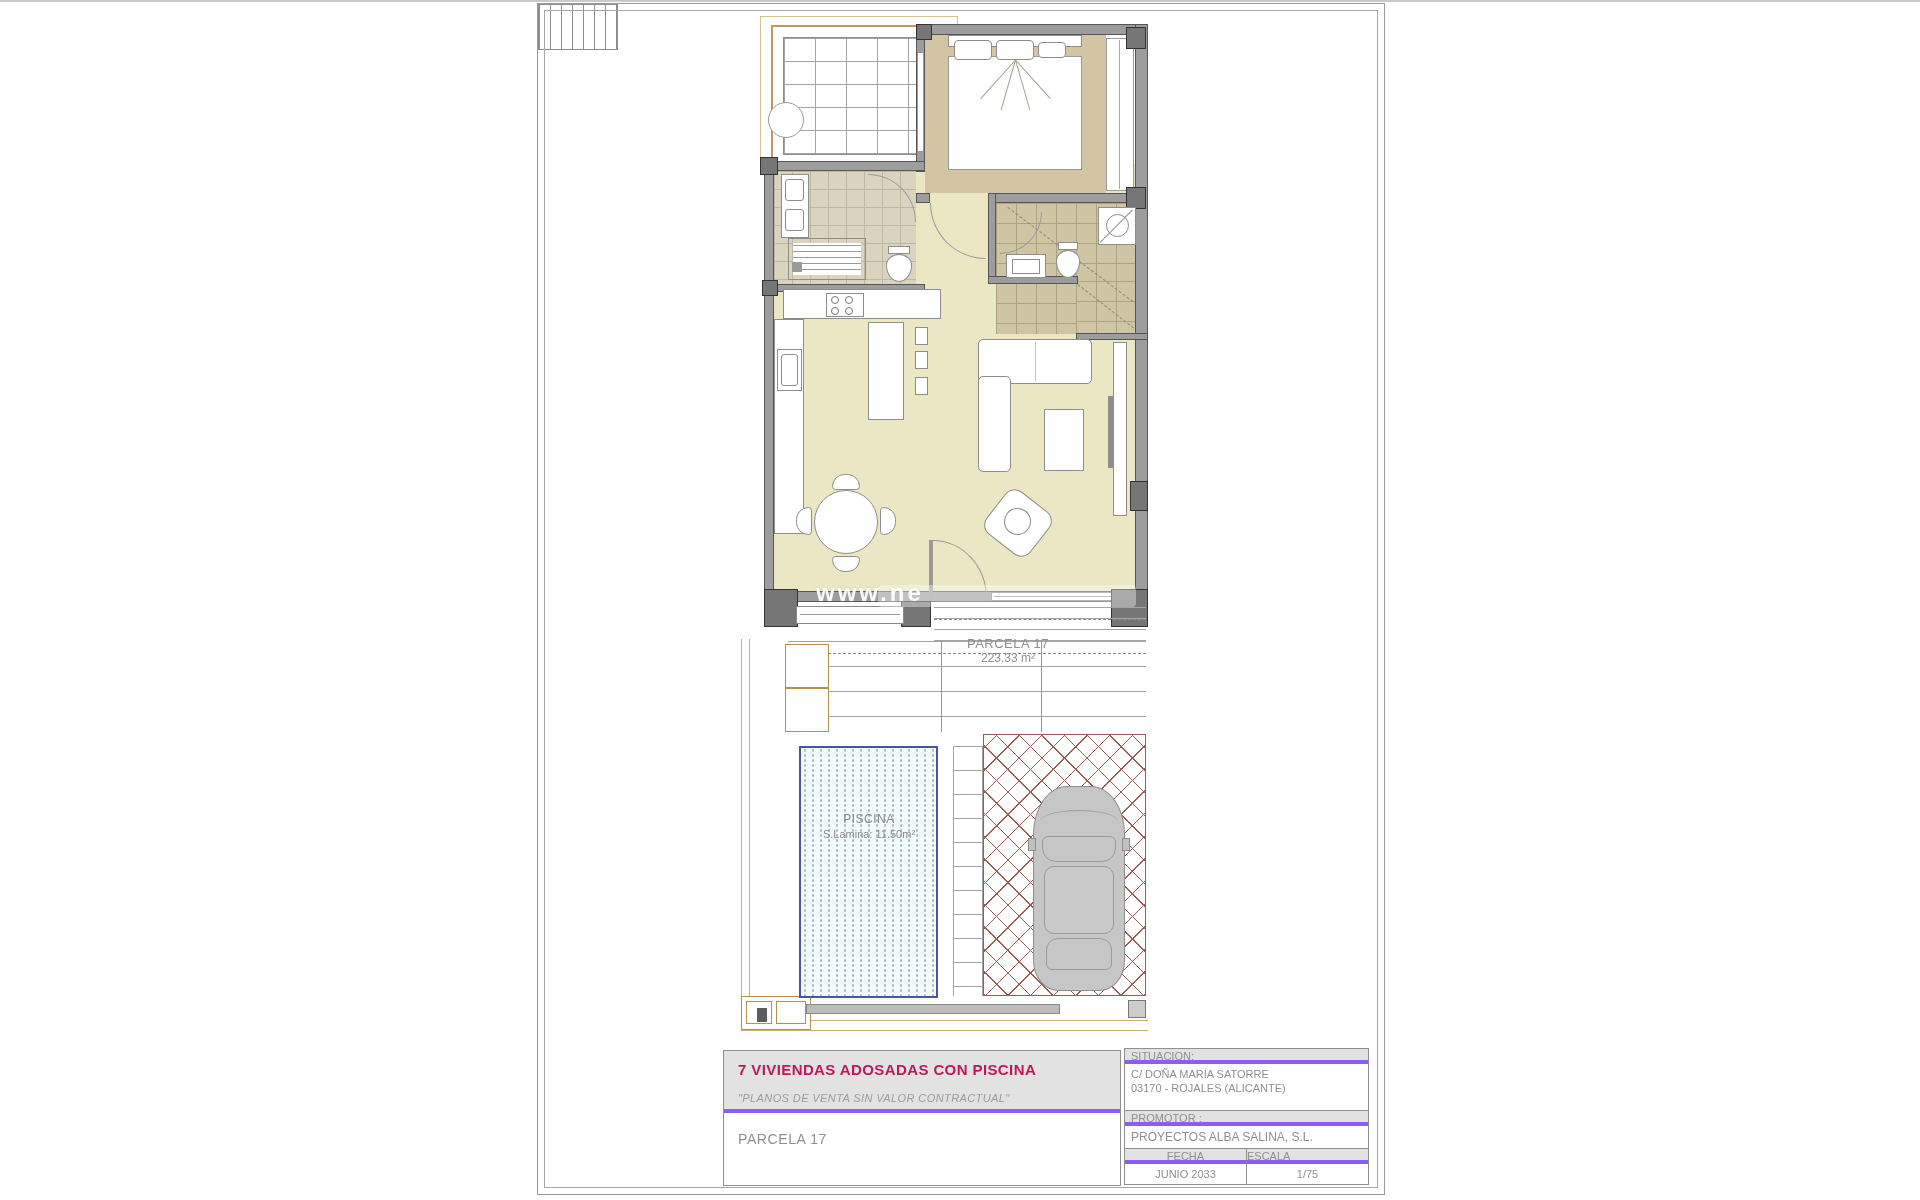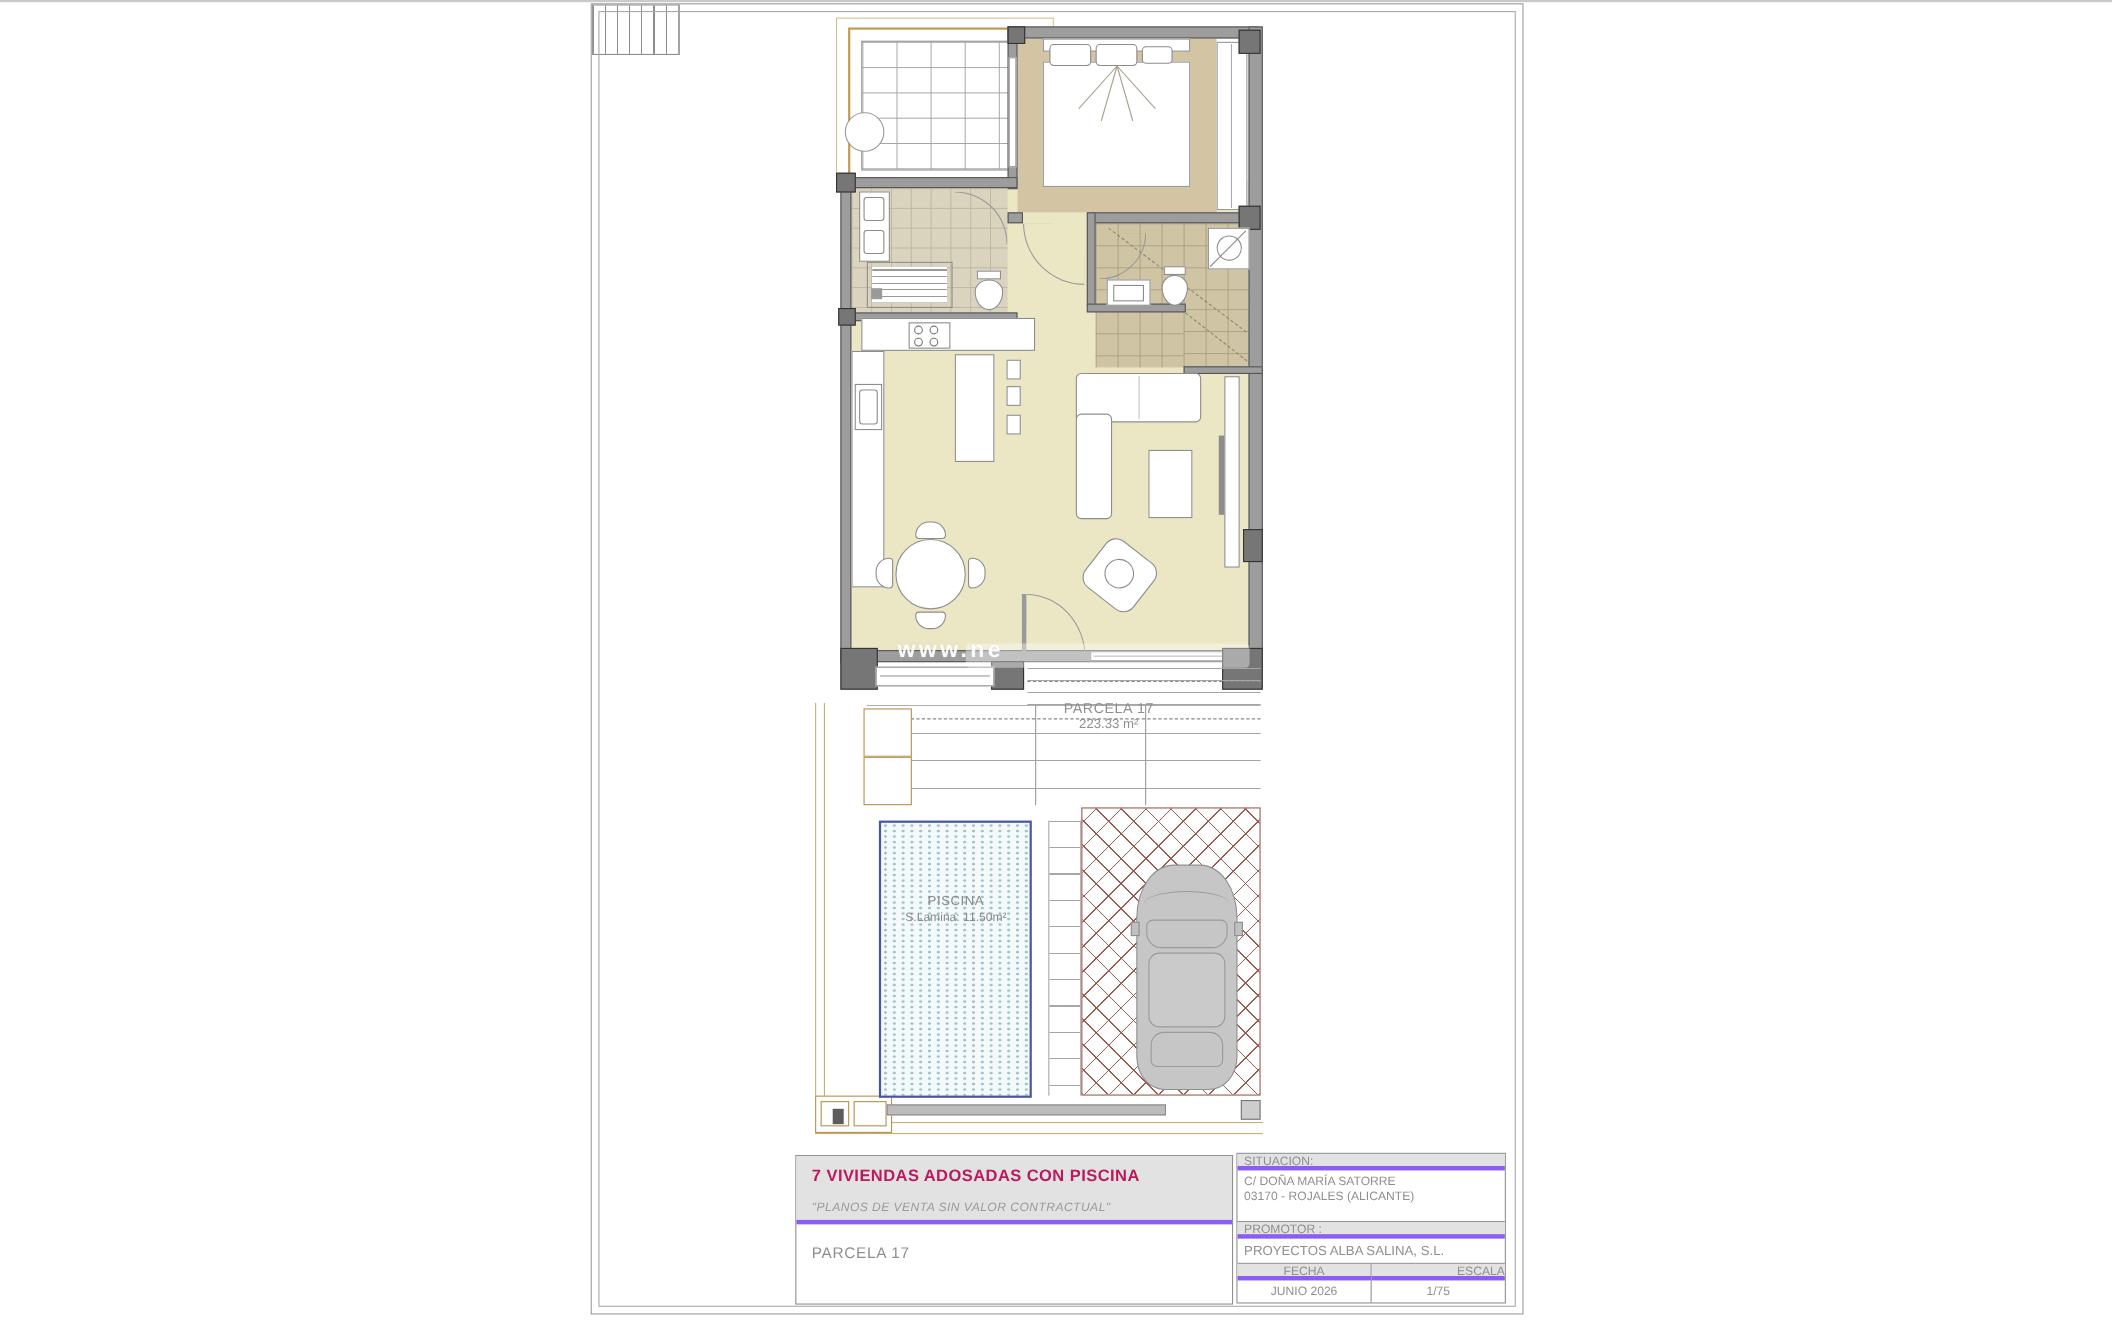--- a/index.html
+++ b/index.html
@@ -37,21 +37,21 @@
   .txt{position:absolute;color:#8f8f8f}
   .arc{position:absolute;box-sizing:border-box;border:0 solid #9a9a9a}
   .dash{position:absolute;border-top:1px dashed #8a8a7a;transform-origin:left top}
   .chair{position:absolute;background:#fff;border:1.5px solid #8d8d8d;box-sizing:border-box}
   .tb-left{position:absolute;left:185px;top:1046px;width:398px;box-sizing:border-box;
     border:1px solid #909090;background:#fff}
   .tb-right{position:absolute;left:586px;top:1044px;width:245px;box-sizing:border-box;
     border:1px solid #909090;background:#fff}
   .tb-hdr{background:#e2e2e2;border-bottom:4px solid #8b5cf6;box-sizing:border-box}
   .wm{position:absolute;left:278px;top:575px;width:322px;height:34px;
-    font-size:21px;font-weight:bold;letter-spacing:3px;color:rgba(255,255,255,.93);
+    font-size:24px;font-weight:bold;letter-spacing:3px;color:rgba(255,255,255,.93);
     text-shadow:0 0 2px rgba(200,200,200,.5)}
   .wm-fade{position:absolute;left:340px;top:581px;width:258px;height:22px;
     background:rgba(255,255,255,.38);border-radius:4px}
 </style>
 </head>
 <body>
 
 <div class="abs" style="left:0;top:0;width:1920px;height:2px;background:#c9c9c9"></div>
 
 <div class="sheet">
@@ -227,27 +227,27 @@
     <div class="tb-hdr" style="height:15px;line-height:15px;padding:0 6px;border-top:0">
       <span>PROMOTOR :</span>
     </div>
     <div style="height:23px;line-height:23px;border-bottom:1px solid #909090;padding:0 6px;box-sizing:border-box;font-size:12px">
       <span>PROYECTOS ALBA SALINA, S.L.</span>
     </div>
     <div style="display:flex;height:15px;line-height:15px">
       <div class="tb-hdr" style="flex:1;text-align:center;border-right:1px solid #909090;border-top:0">
         <span>FECHA</span>
       </div>
-      <div class="tb-hdr" style="flex:1;text-align:right;border-top:0">
+      <div class="tb-hdr" style="flex:1;text-align:left;border-top:0">
         <span>ESCALA</span>
       </div>
     </div>
     <div style="display:flex;height:20px;line-height:20px">
       <div style="flex:1;text-align:center;border-right:1px solid #909090">
-        <span>JUNIO 2026</span>
+        <span>JUNIO 2033</span>
       </div>
       <div style="flex:1;text-align:center">
         <span>1/75</span>
       </div>
     </div>
   </div>
 
 </div>
 
 </body></html>

